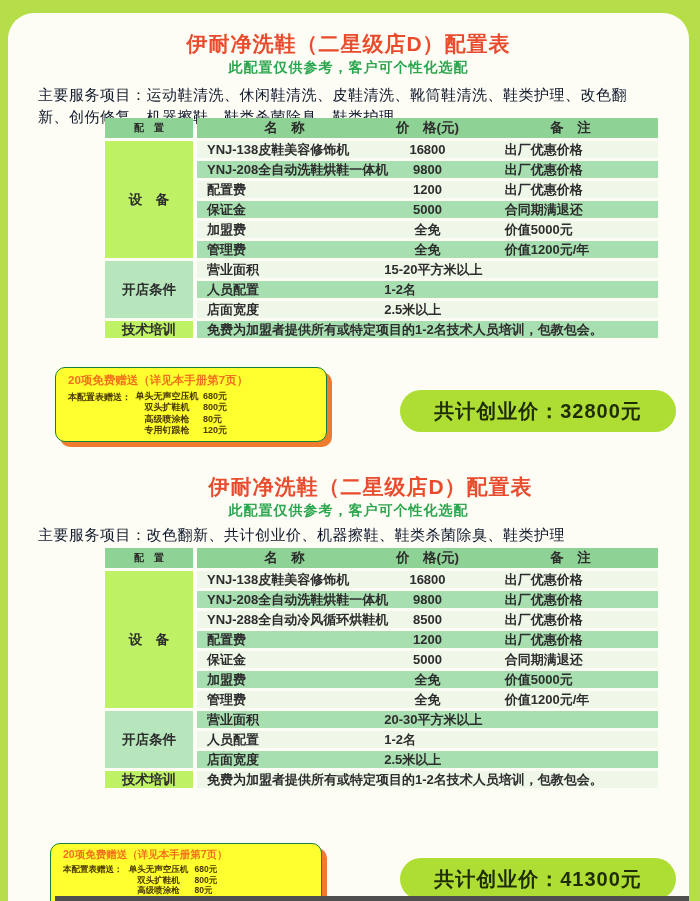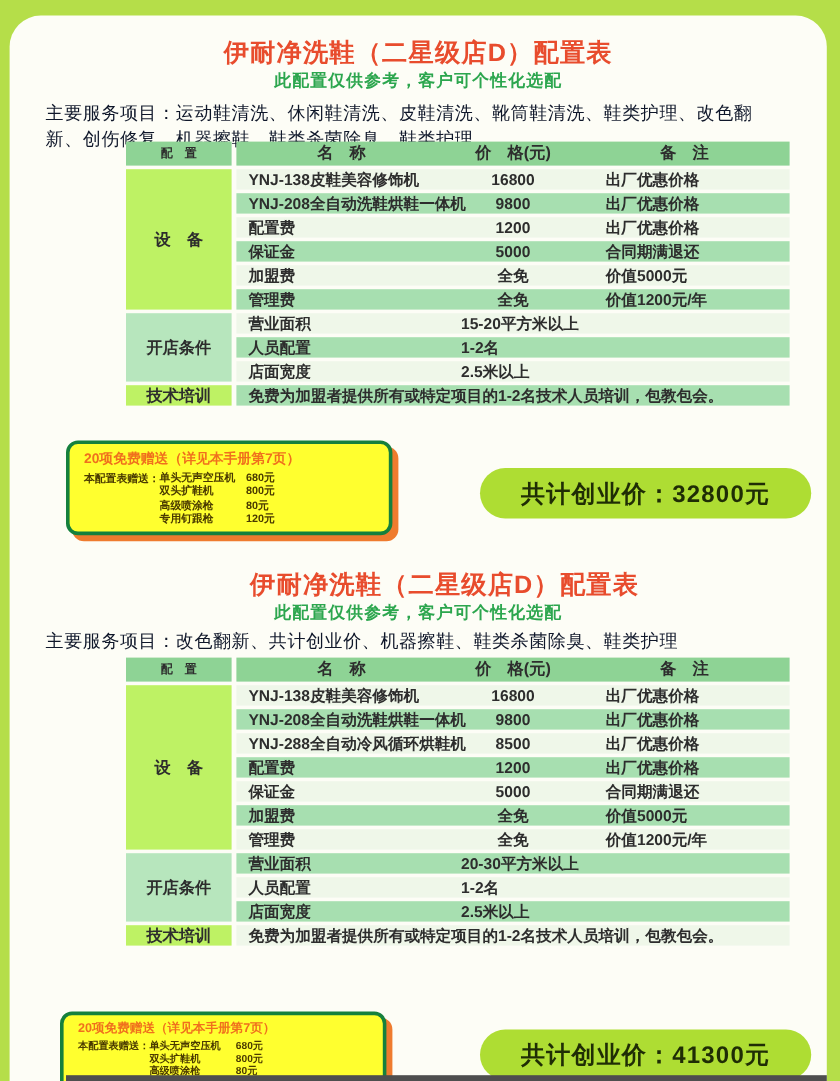--- a/index.html
+++ b/index.html
@@ -49,30 +49,30 @@
     font-size:13px;font-weight:bold;white-space:nowrap;}
   .row:nth-child(odd){background:#eff7e9;}
   .row:nth-child(even){background:#a7dfb0;}
   .cell-name{width:38%;padding-left:10px;box-sizing:border-box;}
   .cell-price{width:24%;text-align:center;}
   .cell-note{width:38%;padding-left:22px;box-sizing:border-box;}
   .cell-value{width:62%;padding-left:12px;box-sizing:border-box;}
   .cell-full{width:100%;padding-left:10px;box-sizing:border-box;}
   .gift{
     position:absolute;width:272px;box-sizing:border-box;
-    background:#ffff2f;border:3px solid #15803d;border-radius:10px;
+    background:#ffff2f;border:1px solid #15803d;border-radius:10px;
     box-shadow:5px 5px 0 #ef7b2e;
     padding:5px 21px 5px 12px;
   }
   .gift-title{color:#f0701d;font-weight:bold;font-size:11.5px;white-space:nowrap;}
   .gift-body{display:flex;margin-top:3px;font-size:9px;font-weight:bold;color:#4a3a00;}
   .gift-label{white-space:nowrap;}
   .gift-items{display:flex;flex-direction:column;}
   .gift-item{display:flex;line-height:1.25;}
-  .gift-item-name{width:72px;white-space:nowrap;}
+  .gift-item-name{width:72px;white-space:nowrap;text-align:center;}
   .gift-item-price{white-space:nowrap;}
   .gift-sm .gift-title{font-size:10.5px;}
   .gift-sm{padding-top:4px;}
   .gift-sm .gift-body{font-size:8.5px;margin-top:2px;}
   .pill{
     position:absolute;width:276px;height:42px;border-radius:21px;
     background:#aedd33;display:flex;align-items:center;justify-content:center;
     font-size:20px;font-weight:bold;color:#1f2d05;letter-spacing:1px;
   }
   .scan-edge{position:absolute;left:47px;right:0;bottom:0;height:5px;background:#4e4e4e;}

